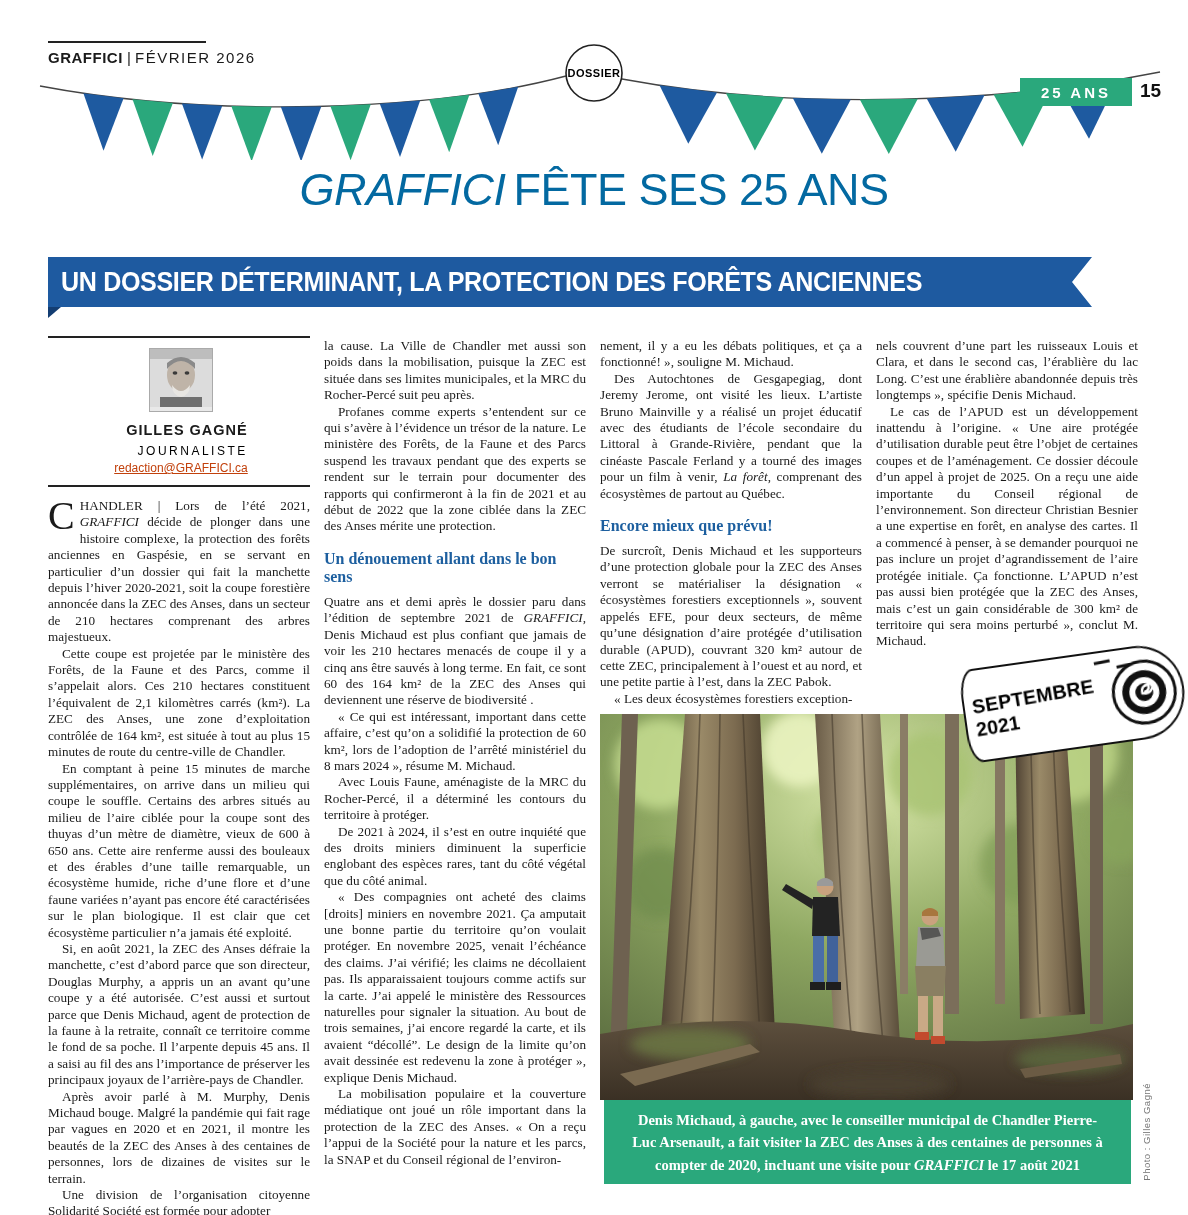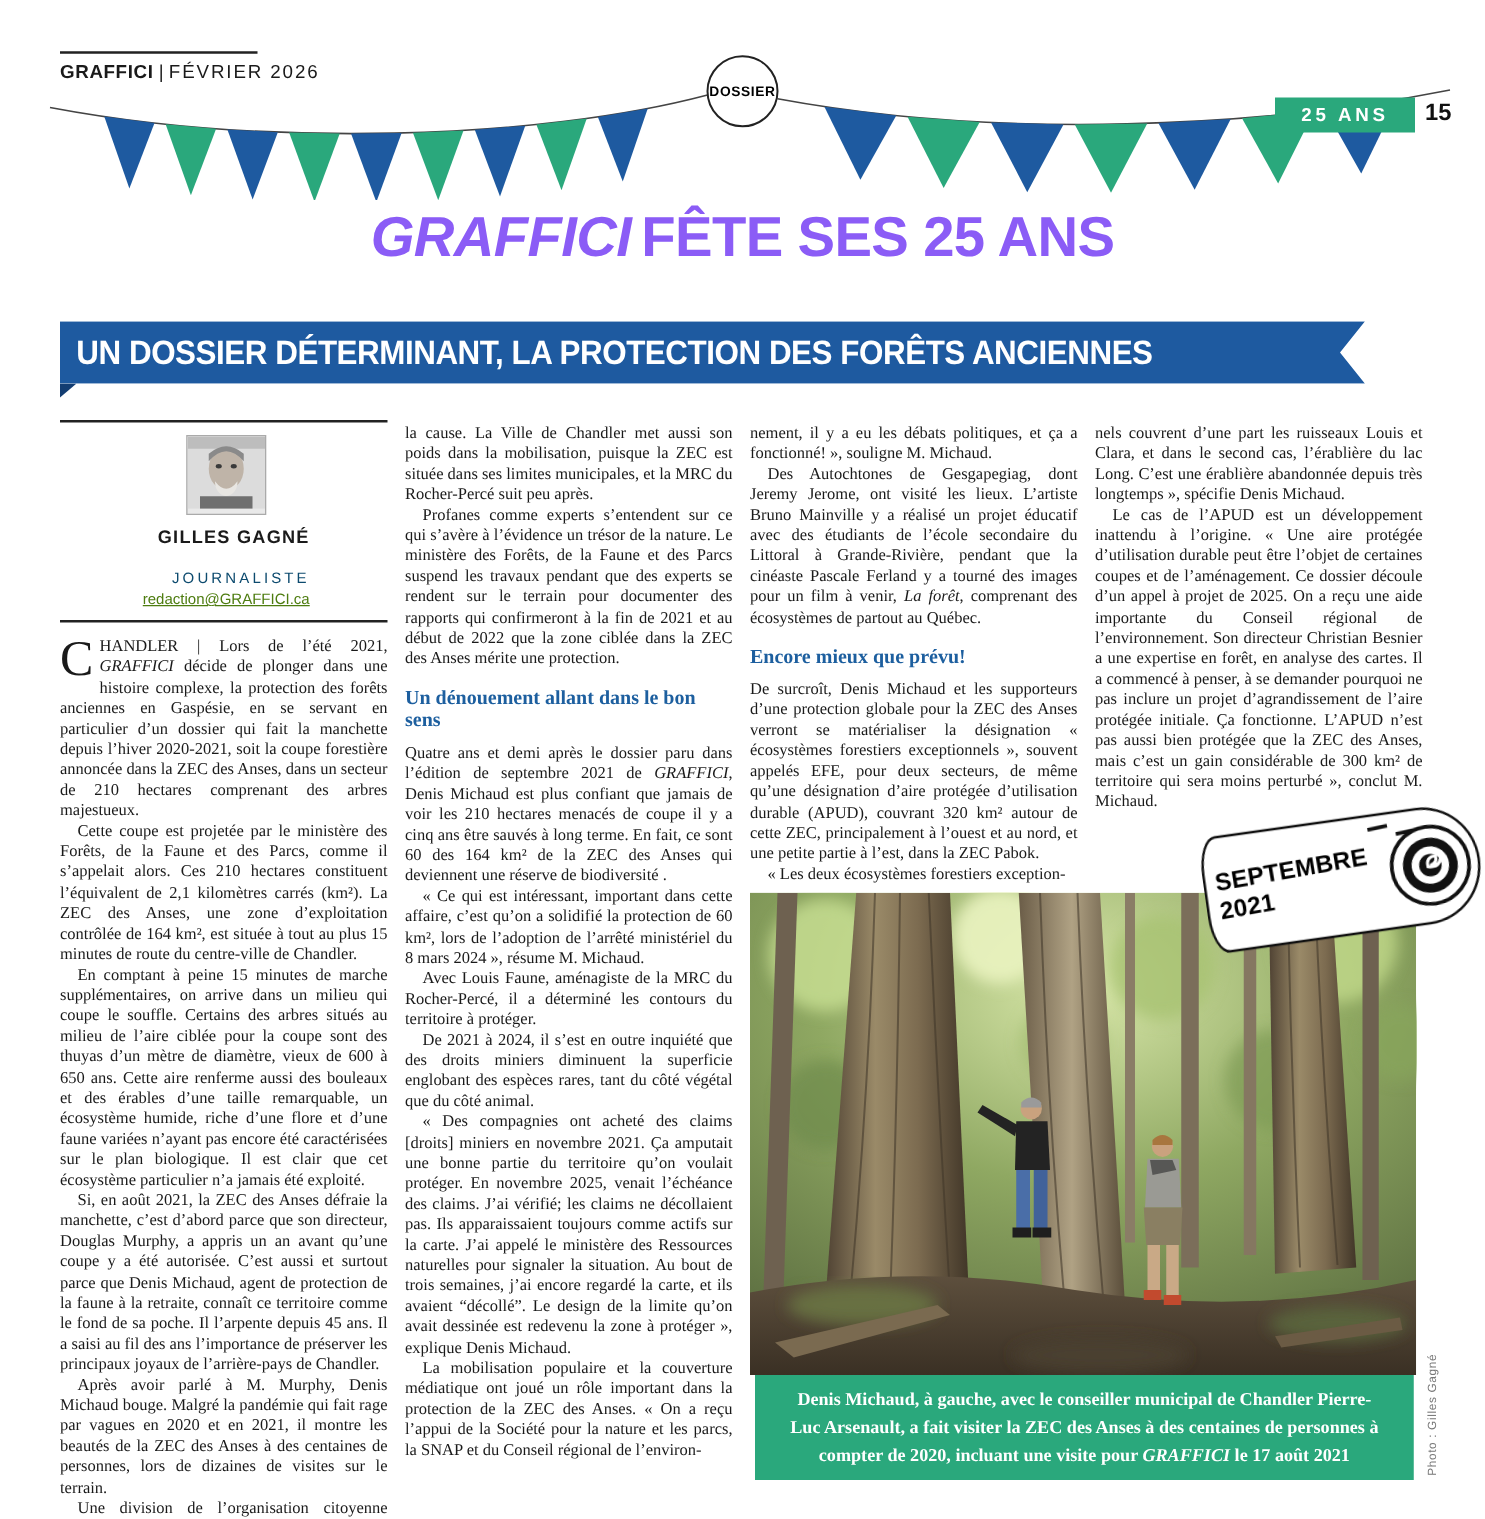--- a/index.html
+++ b/index.html
@@ -12,22 +12,22 @@
   .brand b{letter-spacing:.5px;}
   .brand .issue{font-weight:400;letter-spacing:1.5px;}
   #bunting{position:absolute;left:0;top:0;width:1188px;height:160px;}
   .badge-25{position:absolute;left:1020px;top:78px;width:112px;height:28px;background:#2aa87c;
             color:#fff;font-family:"Liberation Sans",sans-serif;font-weight:700;font-size:15px;
             letter-spacing:3px;display:flex;align-items:center;justify-content:center;}
   .pagenum{position:absolute;left:1140px;top:80px;font-family:"Liberation Sans",sans-serif;
            font-weight:700;font-size:19px;color:#111;}
   
   .headline{position:absolute;left:0;top:164px;width:1188px;text-align:center;
-            font-family:"Liberation Sans",sans-serif;font-weight:700;font-size:45px;
-            letter-spacing:-.5px;color:#8b5cf6;}
+            font-family:"Liberation Sans",sans-serif;font-weight:400;font-size:45px;
+            letter-spacing:-.5px;color:#0369a1;}
   .headline .it{font-style:italic;margin-right:8px;}
   
   .ribbon{position:absolute;left:48px;top:257px;width:1044px;height:50px;background:#1e5aa0;
           clip-path:polygon(0 0,100% 0,calc(100% - 20px) 50%,100% 100%,0 100%);
           display:flex;align-items:center;}
   .ribbon span{color:#fff;font-family:"Liberation Sans",sans-serif;font-weight:700;
                font-size:27px;letter-spacing:-.4px;padding-left:14px;white-space:nowrap;
                transform:scaleX(.93);transform-origin:left center;}
   .ribbon-fold{position:absolute;left:48px;top:307px;width:0;height:0;
                border-top:11px solid #133d72;border-right:13px solid transparent;}
@@ -42,23 +42,23 @@
   .para.drop::first-letter{float:left;font-size:40px;line-height:32px;padding:2px 5px 0 0;}
   .subhead{font-family:Liberation Serif, serif;font-weight:700;color:#1d5f9f;
            font-size:16px;margin:15px 0 8px;text-align:left;}
   
   .author{border-top:2px solid #222;border-bottom:2px solid #222;padding:10px 2px 10px 6px;
           margin-bottom:11px;display:flex;align-items:center;gap:10px;flex-direction:column;}
   .author .portrait{width:62px;height:58px;flex:0 0 62px;border:1px solid #aaa;background:#e9e9e9;
                     position:relative;overflow:hidden;}
   .author .meta{flex:1;text-align:right;font-family:"Liberation Sans",sans-serif;}
   .author .name{font-weight:700;font-size:14.5px;letter-spacing:1px;}
-  .author .role{font-size:12px;letter-spacing:2.5px;color:#0c4a6e;margin-top:17px;}
+  .author .role{font-size:12px;letter-spacing:2.5px;color:#000000;margin-top:6px;}
   .author .email{font-size:12px;margin-top:3px;}
-  .author .email a{color:#4d7c0f;text-decoration:underline;}
+  .author .email a{color:#c2410c;text-decoration:underline;}
   
   .photo-wrap{position:absolute;left:600px;top:714px;width:533px;height:386px;overflow:hidden;}
   .caption{position:absolute;left:604px;top:1100px;width:527px;min-height:84px;background:#2aa87c;
            color:#fff;font-family:"Liberation Serif",serif;font-weight:700;font-size:14.5px;
            line-height:1.55;text-align:center;display:flex;align-items:flex-end;justify-content:center;
            padding:8px 26px;box-sizing:border-box;}
   .credit{position:absolute;left:1141px;top:1083px;font-family:"Liberation Sans",sans-serif;
           font-size:9.5px;color:#777;writing-mode:vertical-rl;transform:rotate(180deg);
           letter-spacing:.5px;}
   

